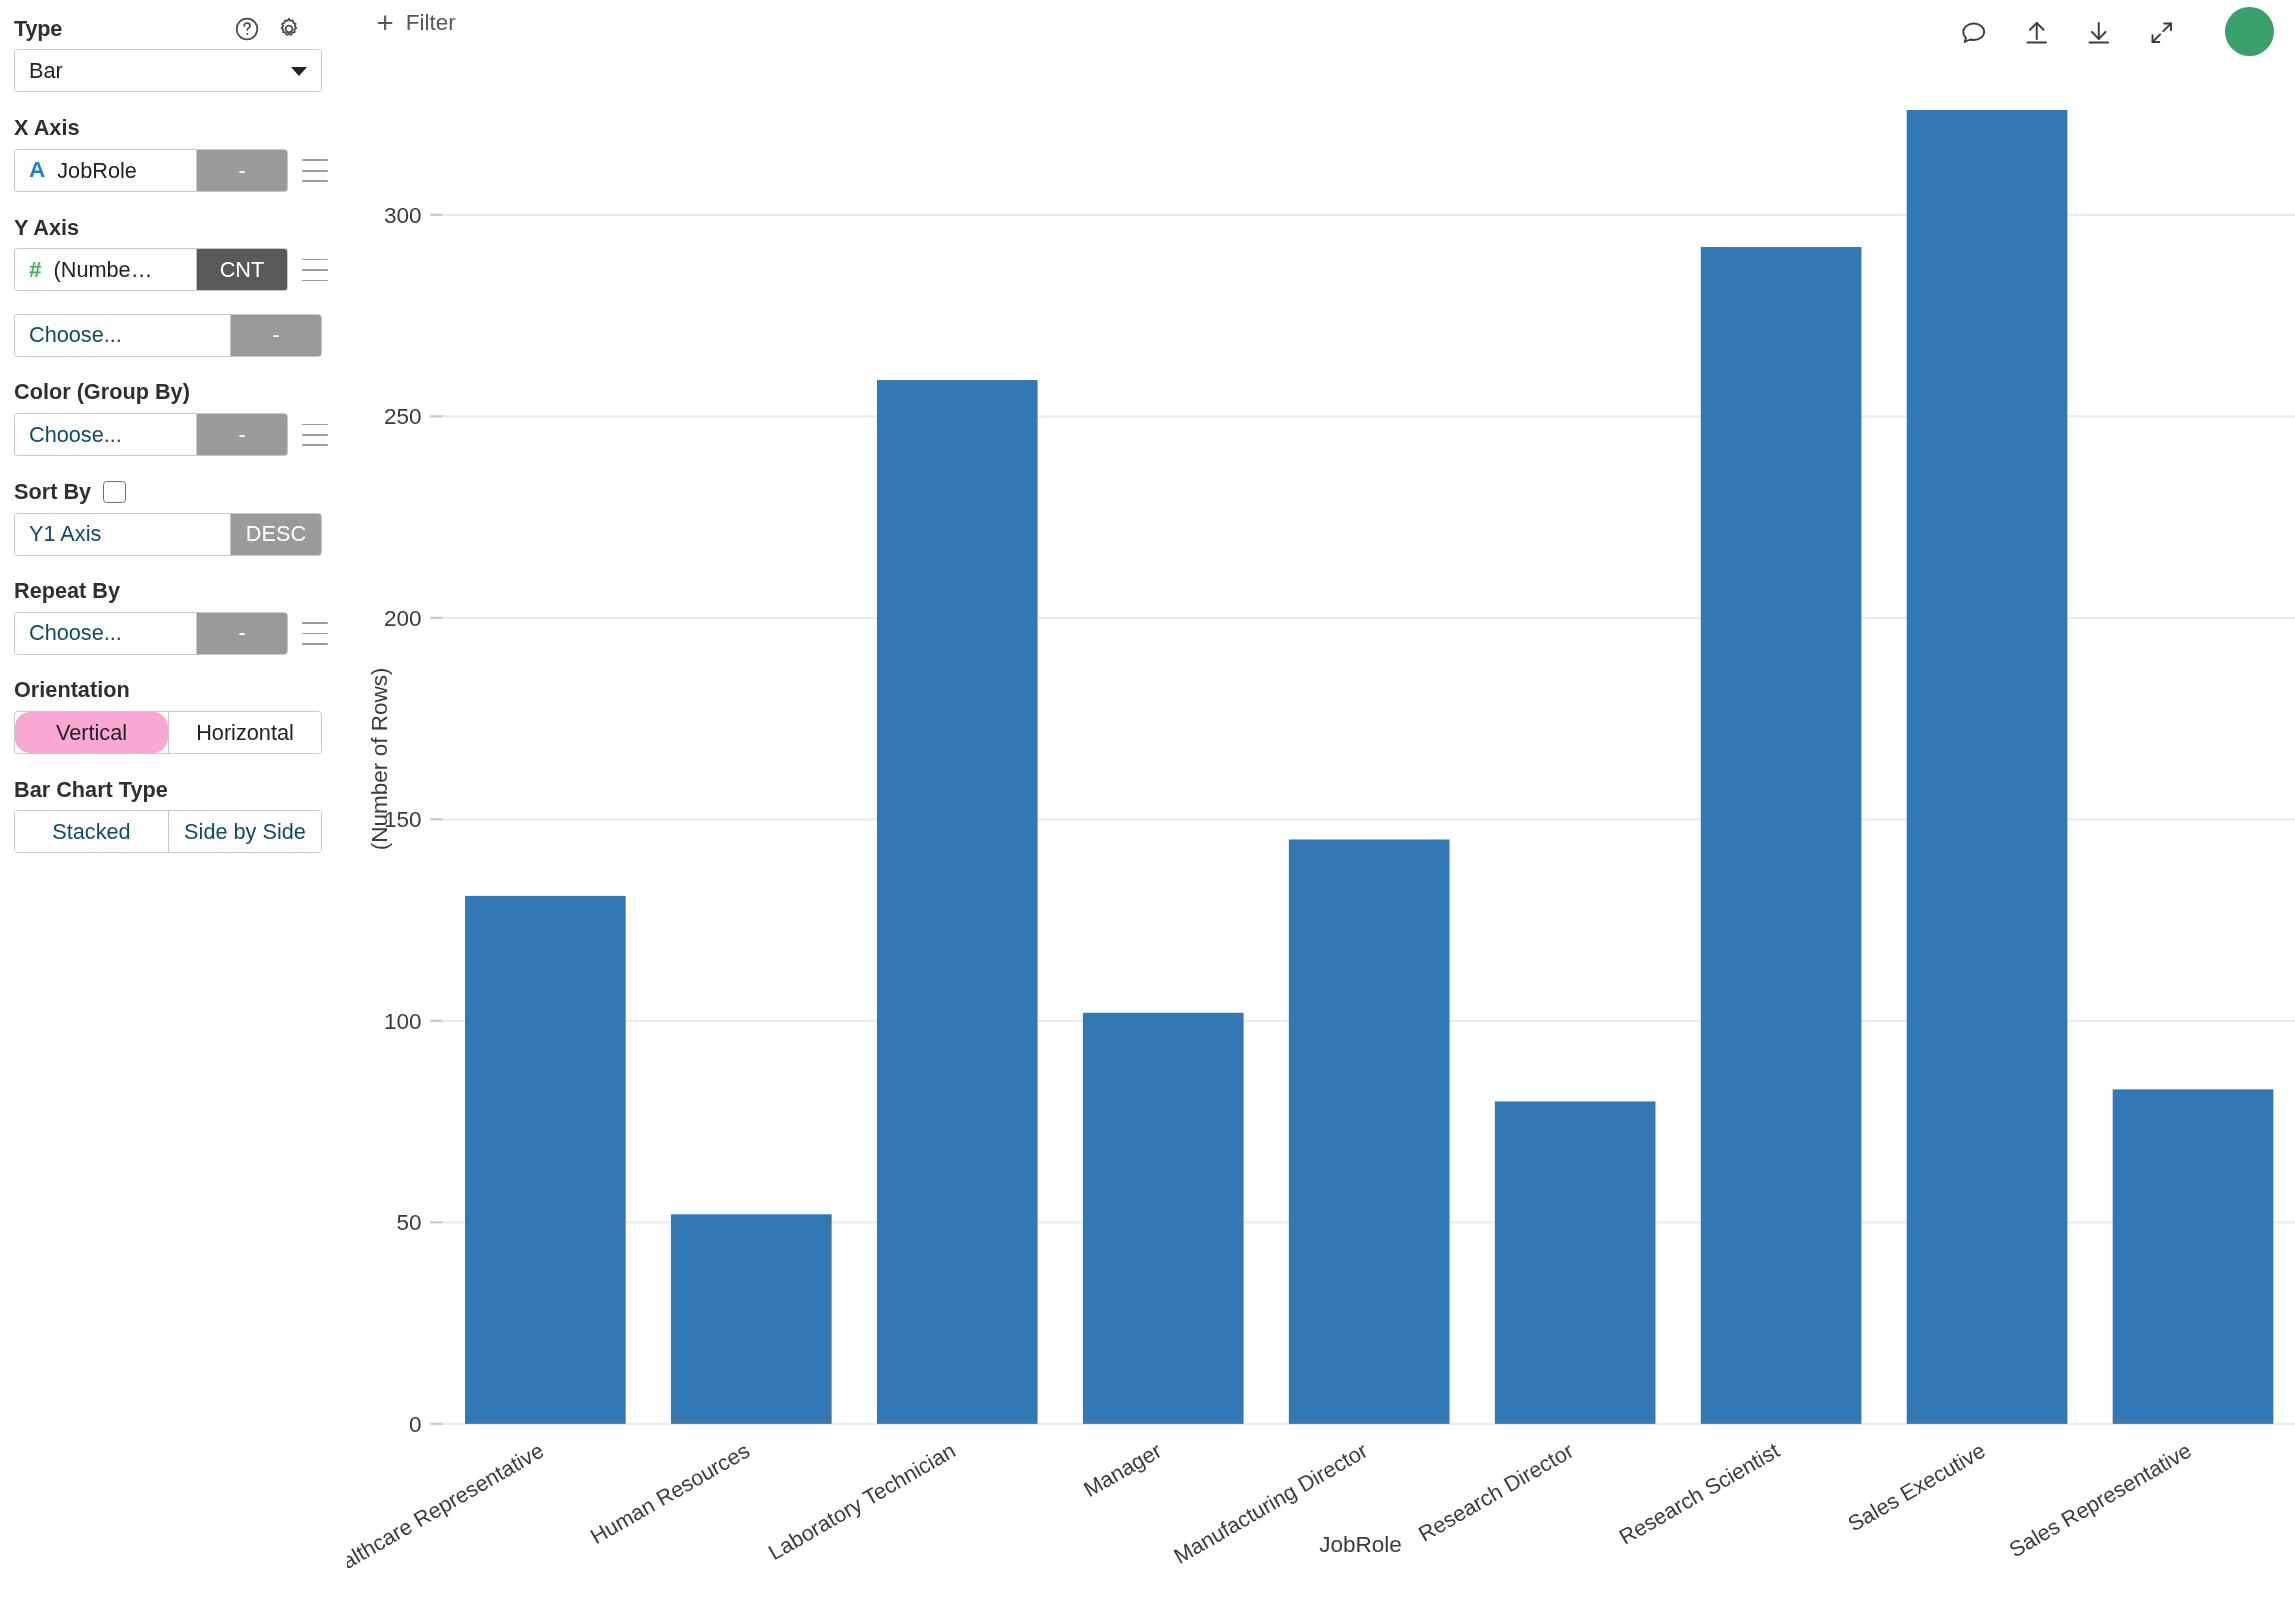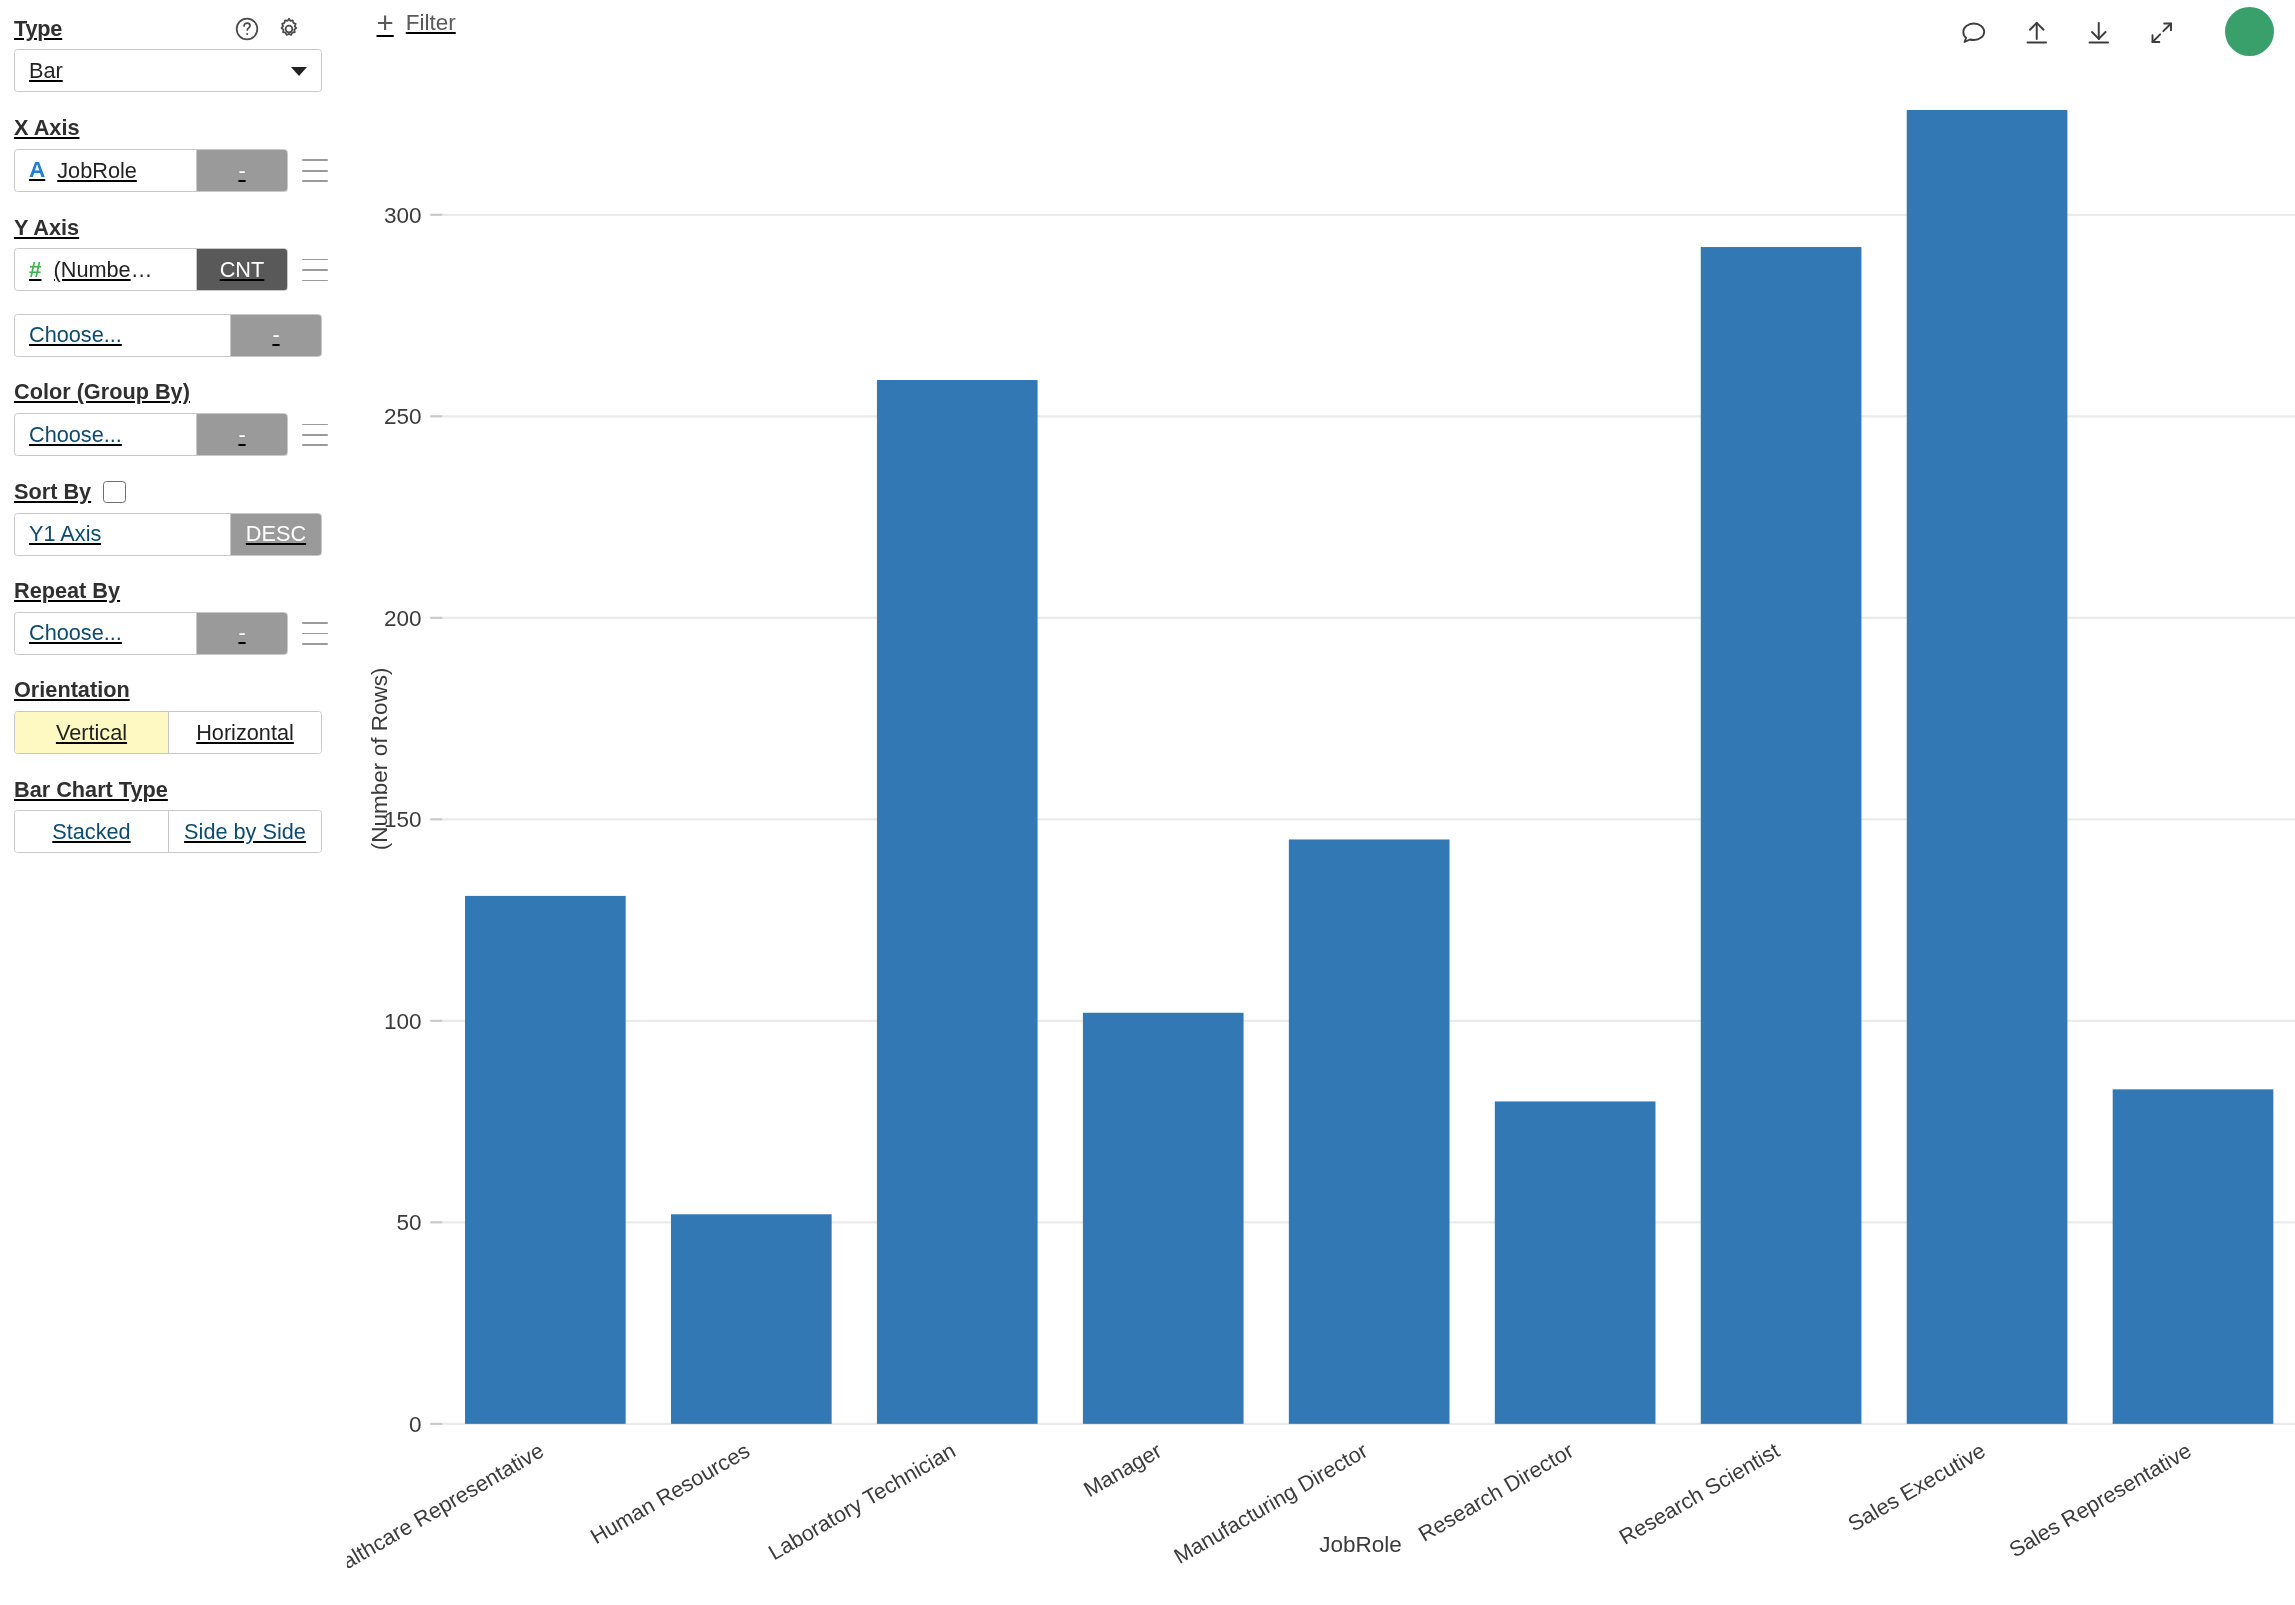--- a/index.html
+++ b/index.html
@@ -3,21 +3,21 @@
 <meta charset="utf-8">
 <style>
   * { box-sizing: border-box; }
   html, body {
     margin: 0; padding: 0;
     width: 2295px; height: 1605px;
     background: #ffffff;
     font-family: "Liberation Sans", sans-serif;
     overflow: hidden;
   }
-  .app { position: relative; width: 2295px; height: 1605px; display: flex; text-decoration: underline; }
+  .app { position: relative; width: 2295px; height: 1605px; display: flex; }
 
   
   .sidebar {
     width: 347px;
     flex: 0 0 347px;
     padding: 15.6px 19px 0 14px;
     background: #ffffff;
     position: relative;
   }
   .sect-head {
@@ -102,21 +102,21 @@
   .toggle-group {
     display: flex; width: 308px; height: 43px;
     border: 0.9px solid #c8c8c8; border-radius: 3.5px; overflow: hidden;
     margin-bottom: 22.5px;
   }
   .toggle-group .tg {
     flex: 1 1 50%; display: flex; align-items: center; justify-content: center;
     font-size: 21.7px; color: #222; background: #fff; cursor: pointer;
   }
   .toggle-group .tg + .tg { border-left: 0.9px solid #c8c8c8; }
-  .toggle-group .tg.active { background: #fef9c3; }
+  .toggle-group .tg.active { background: #f9a8d4; border-radius: 15px; }
   .toggle-group.disabled .tg { color: #0c4a6e; }
 
   
   .main { flex: 1 1 auto; position: relative; }
   .topbar {
     height: 47px; display: flex; align-items: flex-start;
     justify-content: space-between; padding: 5.2px 21px 0 29.5px;
   }
   .filter-btn {
     display: flex; align-items: center; gap: 12px;

